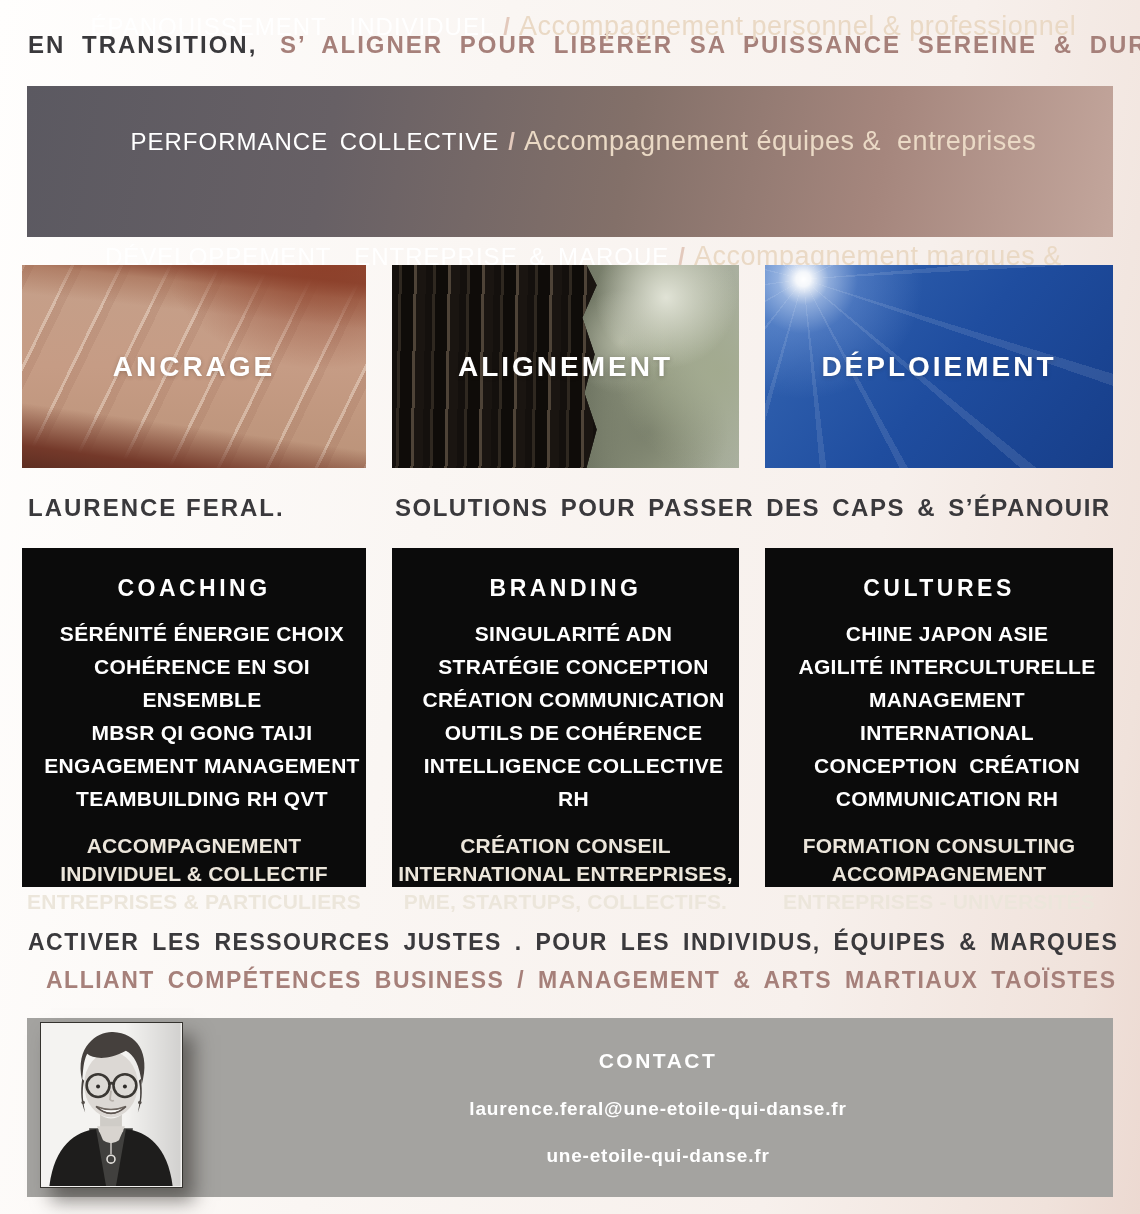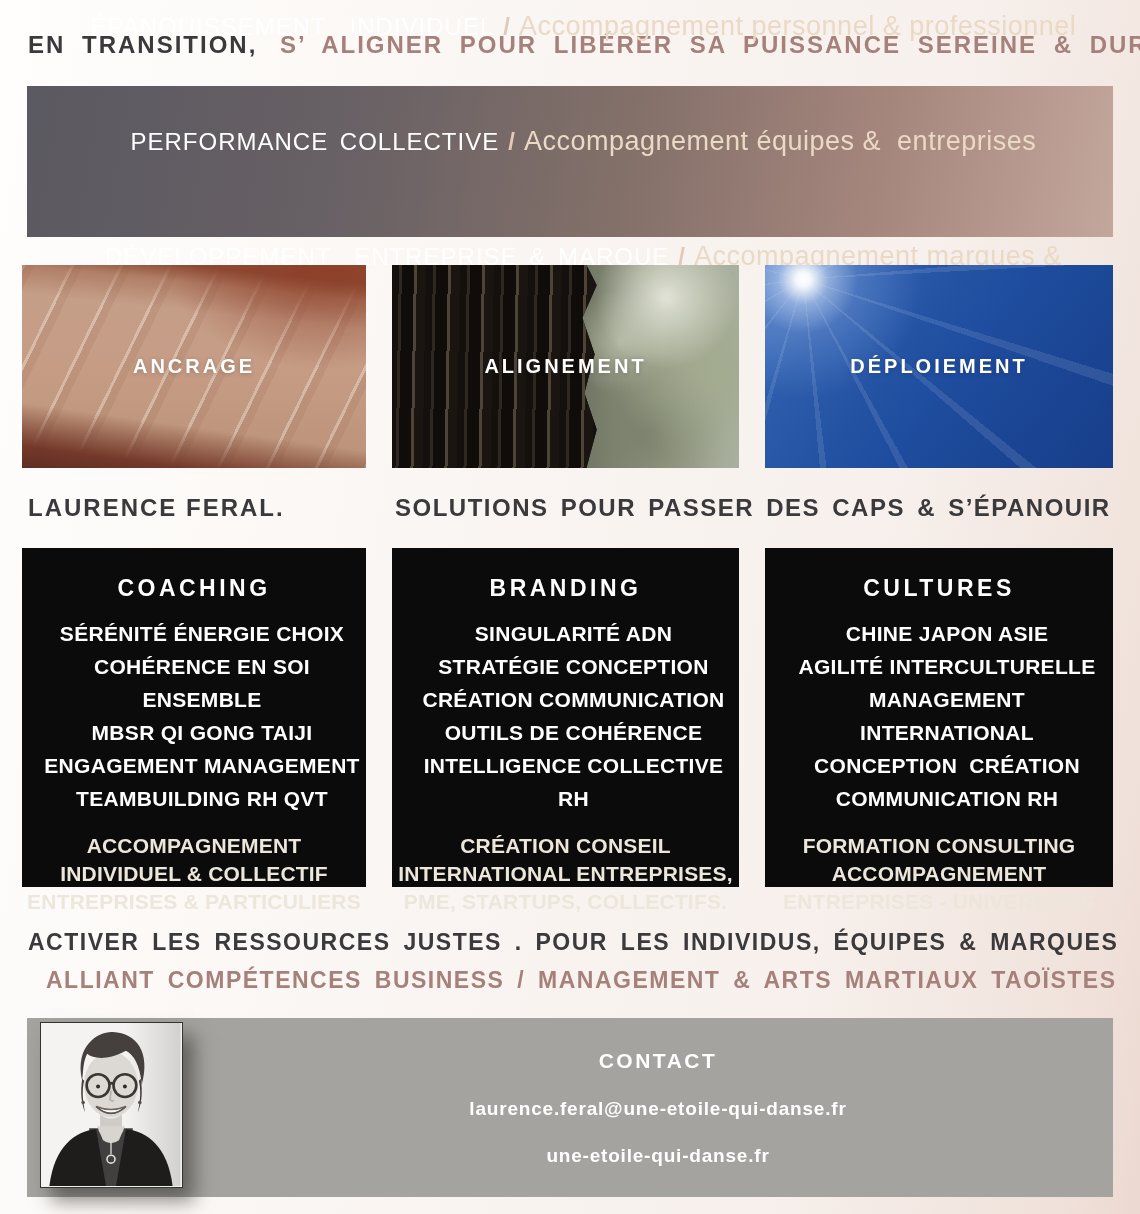--- a/index.html
+++ b/index.html
@@ -18,21 +18,21 @@
     background:linear-gradient(100deg,#5b5961 0%,#676065 28%,#837069 55%,#a5867d 78%,#c3a69c 100%);
     display:flex;flex-direction:column;justify-content:center;text-align:center;row-gap:7px;}
   .banner-row{line-height:35px;white-space:pre-wrap;}
   .banner-main{color:#ffffff;font-weight:normal;font-size:24px;letter-spacing:1px;word-spacing:4px;}
   .banner-sep{color:#e3c9bc;font-size:24px;font-weight:bold;padding:0 9px;}
   .banner-sub{color:#ead9c5;font-weight:normal;font-size:27px;letter-spacing:0.5px;}
   
   .pillars{position:absolute;top:265px;left:22px;width:1091px;height:203px;
     display:grid;grid-template-columns:344px 347px 348px;column-gap:26px;}
   .pillar{position:relative;margin:0;display:flex;align-items:center;justify-content:center;overflow:hidden;}
-  .pillar-label{position:relative;z-index:2;color:#fff;font-weight:bold;font-size:20px;letter-spacing:3px;
+  .pillar-label{position:relative;z-index:2;color:#fff;font-weight:bold;font-size:28px;letter-spacing:3px;
     text-shadow:0 1px 4px rgba(40,30,25,0.25);}
   .pillar-ancrage{
     background:
       radial-gradient(ellipse at 88% -5%, rgba(140,60,38,0.85) 0%, rgba(140,60,38,0) 38%),
       linear-gradient(186deg,#95513b 0%,#8e4c37 8%,rgba(160,100,74,0.55) 15%,rgba(200,150,120,0) 27%),
       linear-gradient(8deg,#5e2e22 0%,#74392a 9%,rgba(115,57,42,0) 26%),
       repeating-linear-gradient(116deg,rgba(255,248,238,0.32) 0 3px,rgba(150,100,80,0.16) 3px 11px,rgba(0,0,0,0) 11px 44px),
       linear-gradient(180deg,#c5a08a 0%,#c69c85 50%,#bb9379 100%);
   }
   .pillar-alignement{

